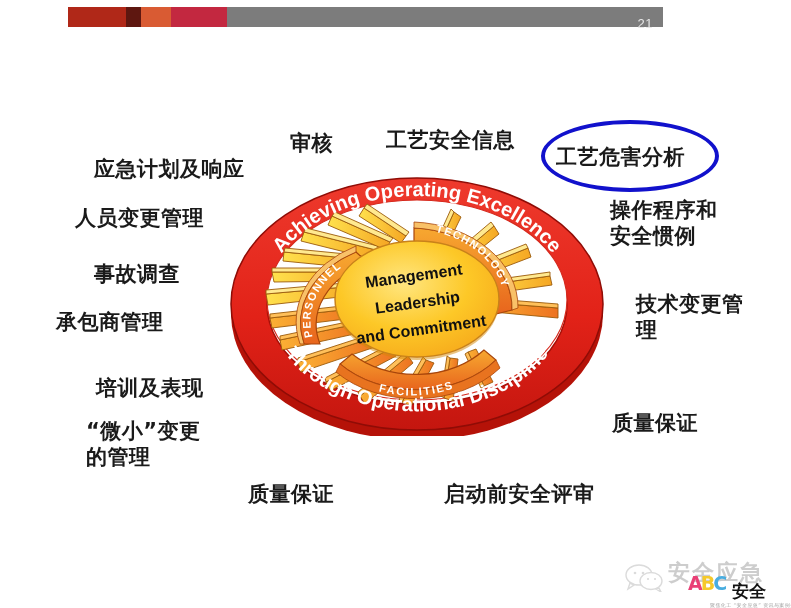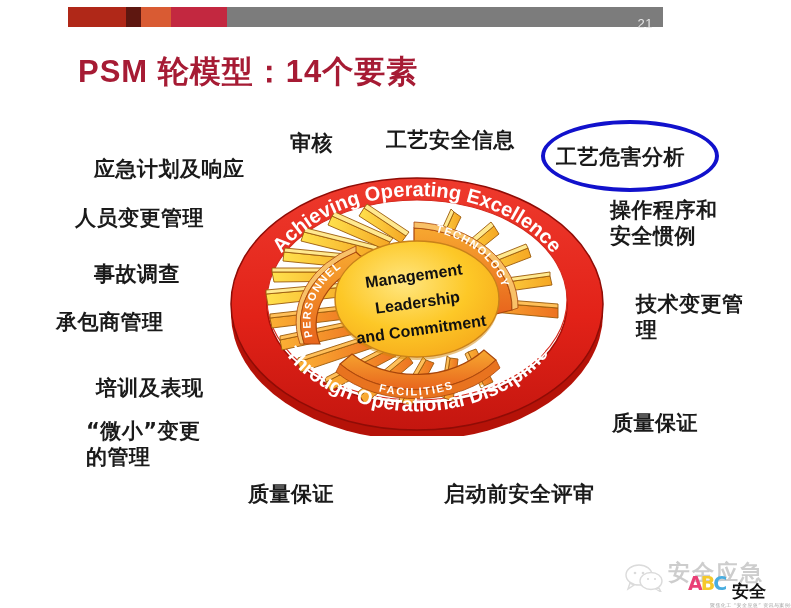--- a/index.html
+++ b/index.html
@@ -159,21 +159,20 @@
       <div class="tb-seg tb1"></div>
       <div class="tb-seg tb2"></div>
       <div class="tb-seg tb3"></div>
       <div class="tb-seg tb4"></div>
       <div class="tb-seg tb5">
         <div class="page-number">21</div>
       </div>
     </div>
   </div>
 
-  <div class="slide-title">PSM 轮模型：14个要素</div>
 
   <div class="wheel-wrap">
     <svg viewBox="0 0 378 268" xmlns="http://www.w3.org/2000/svg">
       <defs>
         <radialGradient id="hubGrad" cx="42%" cy="36%" r="72%">
           <stop offset="0%" stop-color="#ffe680"></stop>
           <stop offset="55%" stop-color="#fdc827"></stop>
           <stop offset="100%" stop-color="#f6a81b"></stop>
         </radialGradient>
         <linearGradient id="spokeA" x1="0" y1="0" x2="1" y2="0">

